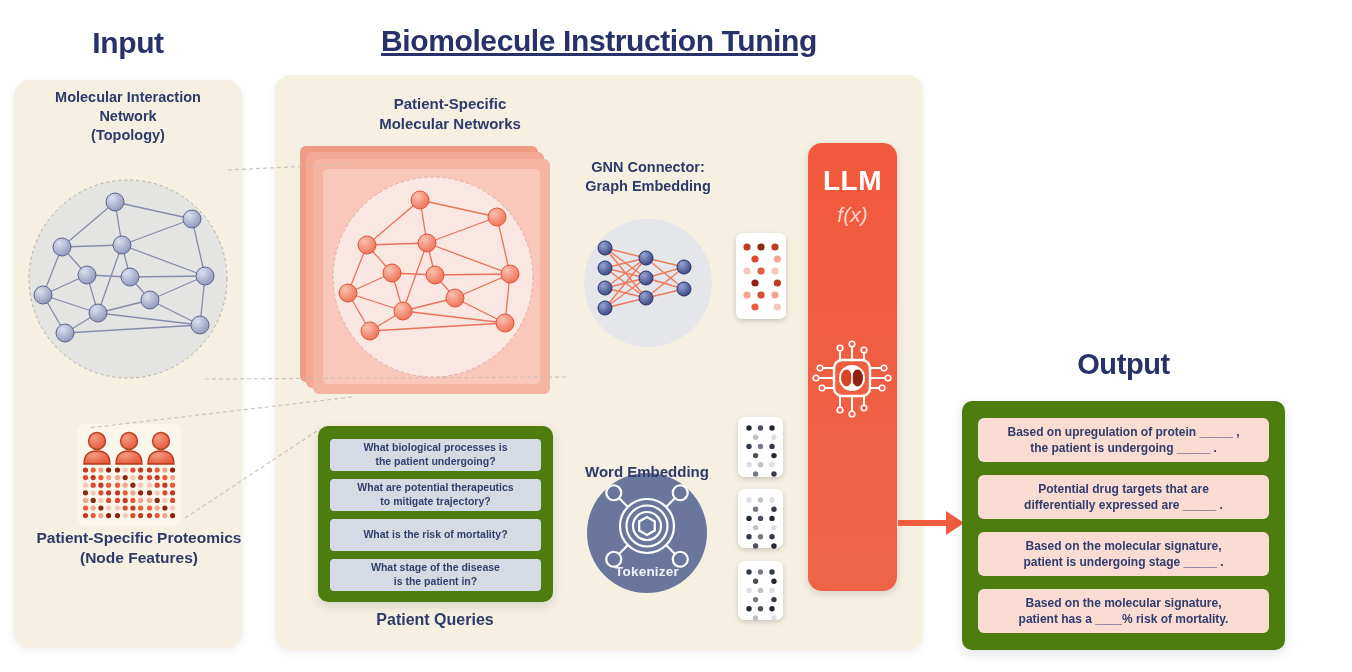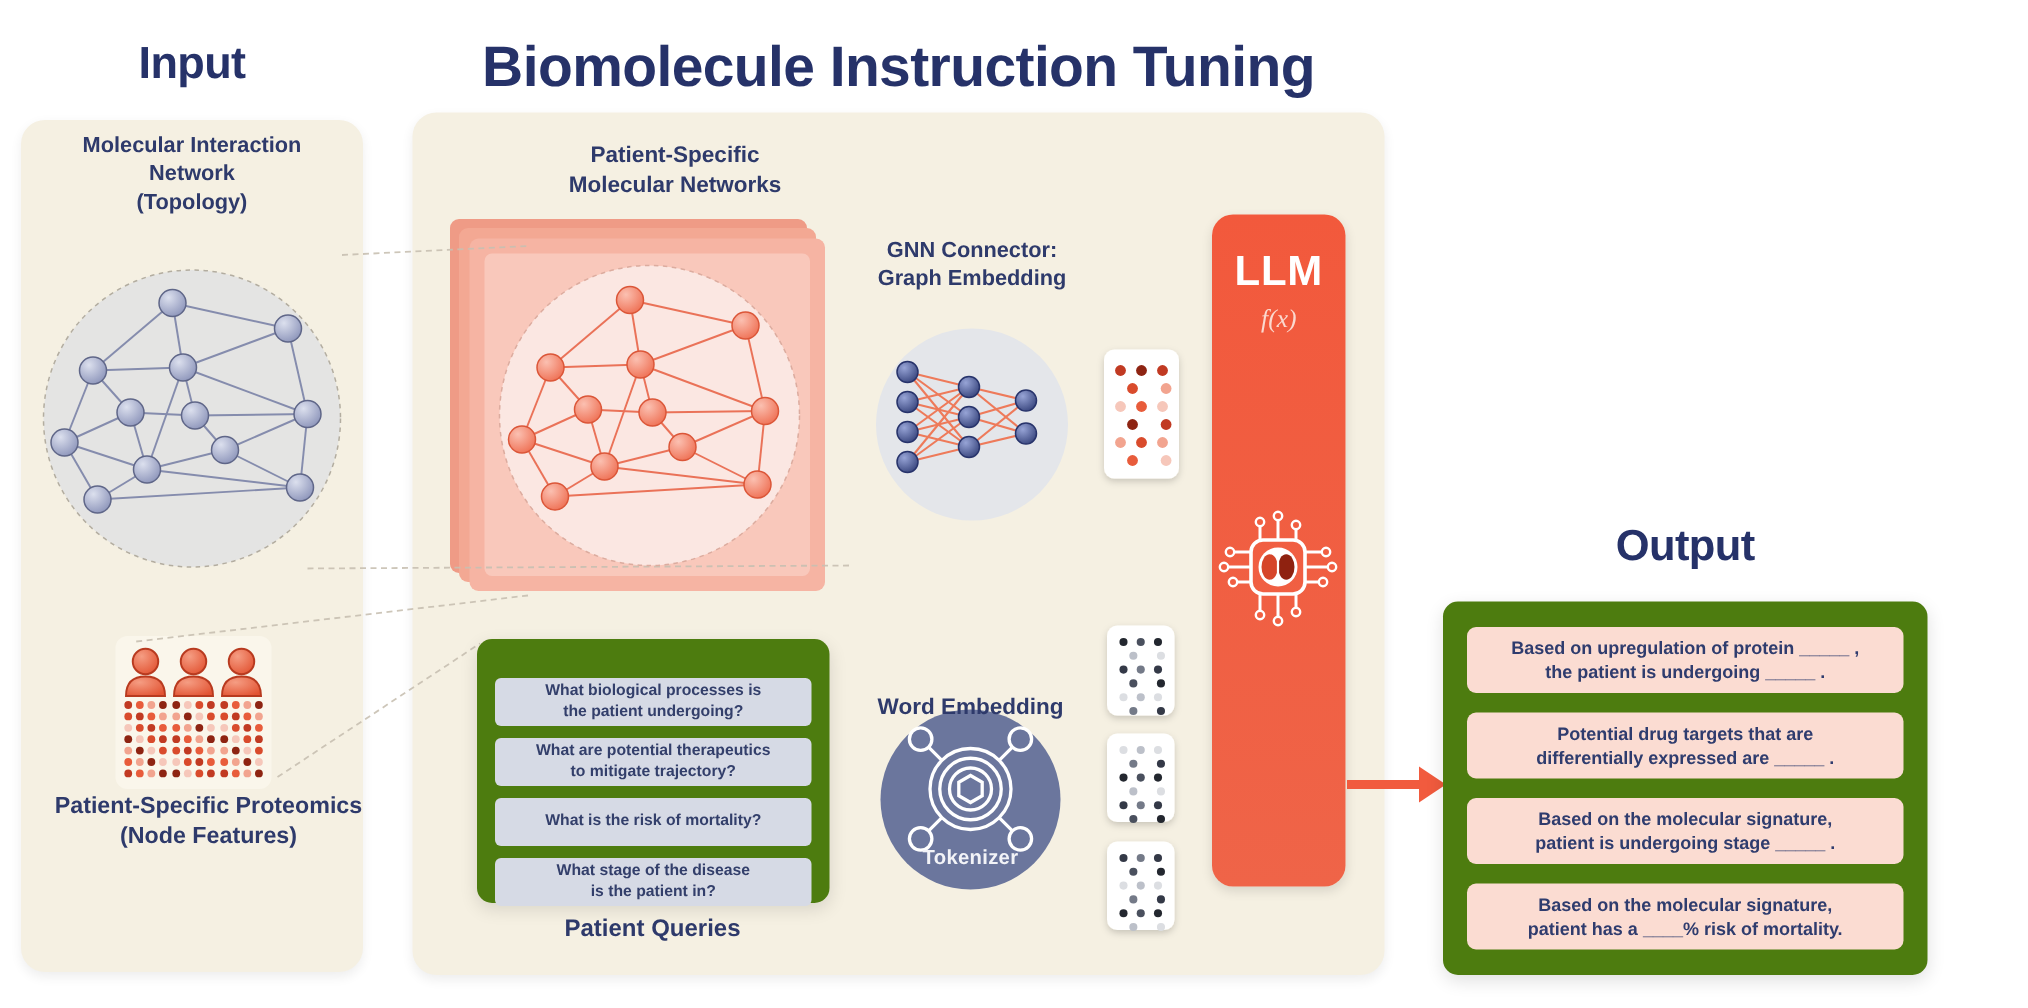--- a/index.html
+++ b/index.html
@@ -7,42 +7,42 @@
           font-family:"Liberation Sans", sans-serif;}
   .panel{position:absolute;background:#F5F0E2;border-radius:16px;box-shadow:0 3px 8px rgba(0,0,0,.07);z-index:0;}
   .title{position:absolute;color:#263269;font-weight:800;text-align:center;letter-spacing:-.4px;z-index:3;}
   .heading{position:absolute;color:#2E3A6B;font-weight:700;text-align:center;z-index:3;line-height:1.3;}
   .heading span{display:block;}
   .stack-layer{position:absolute;border-radius:6px;z-index:1;}
   .llm-box{position:absolute;left:808px;top:143px;width:89px;height:448px;border-radius:14px;
            background:linear-gradient(180deg,#F2593C,#EF6448);z-index:1;box-shadow:0 3px 8px rgba(0,0,0,.12);}
   .llm-label{position:absolute;left:0;top:22px;width:100%;text-align:center;color:#fff;font-weight:800;font-size:28px;letter-spacing:.5px;}
   .llm-sub{position:absolute;left:0;top:60px;width:100%;text-align:center;color:#FBD9CF;
-           font-family:Liberation Serif, serif;font-style:italic;font-size:17px;}
+           font-family:Liberation Sans, sans-serif;font-style:italic;font-size:21px;}
   #gfx{position:absolute;left:0;top:0;z-index:2;pointer-events:none;}
   .white-card{position:absolute;background:#4d7c0f;border-radius:10px;box-shadow:0 4px 12px rgba(0,0,0,.12);z-index:3;
               display:flex;flex-direction:column;}
-  .queries-card{left:318px;top:426px;width:235px;height:176px;padding:26px 12px;gap:8px;box-sizing:border-box;}
+  .queries-card{left:318px;top:426px;width:235px;height:176px;padding:13px 12px;gap:8px;box-sizing:border-box;}
   .query-row{flex:1;min-height:32px;background:#D6DAE5;border-radius:4px;display:flex;flex-direction:column;
              align-items:center;justify-content:center;color:#333F6B;font-size:10.5px;font-weight:600;line-height:1.32;text-align:center;}
   .output-card{left:962px;top:401px;width:323px;height:249px;padding:17px 16px;gap:13px;box-sizing:border-box;}
   .output-row{flex:1;min-height:44px;background:#FBDCD2;border-radius:6px;display:flex;flex-direction:column;
               align-items:center;justify-content:center;color:#2F3C6E;font-size:12px;font-weight:600;line-height:1.35;text-align:center;}
   .tokenizer-label{position:absolute;left:587px;top:564px;width:120px;text-align:center;color:#F2F3F7;
                    font-size:13.5px;font-weight:600;z-index:3;letter-spacing:.2px;}
   .persons-bg{position:absolute;left:77px;top:424px;width:104px;height:102px;background:#FAF6EB;border-radius:8px;z-index:1;}
   .inner-pink{position:absolute;left:323px;top:169px;width:217px;height:215px;background:#F9C8BB;border-radius:5px;z-index:1;}
 </style>
 </head>
 <body>
 
 <div class="canvas">
 
   <div class="title" style="left:14px;top:26px;width:228px;font-size:30px;">Input</div>
-  <div class="title" style="left:275px;top:24px;width:648px;font-size:38px;">Biomolecule Instruction Tuning</div>
+  <div class="title" style="left:275px;top:24px;width:648px;font-size:30px;text-decoration:underline;">Biomolecule Instruction Tuning</div>
   <div class="title" style="left:962px;top:348px;width:323px;font-size:29px;">Output</div>
 
   <div class="panel" style="left:14px;top:80px;width:228px;height:568px;"></div>
   <div class="panel" style="left:275px;top:75px;width:648px;height:575px;"></div>
 
   <div class="heading" style="left:30px;top:88px;width:196px;font-size:14.5px;">
     <span>Molecular Interaction</span>
     <span>Network</span>
     <span>(Topology)</span>
   </div>

